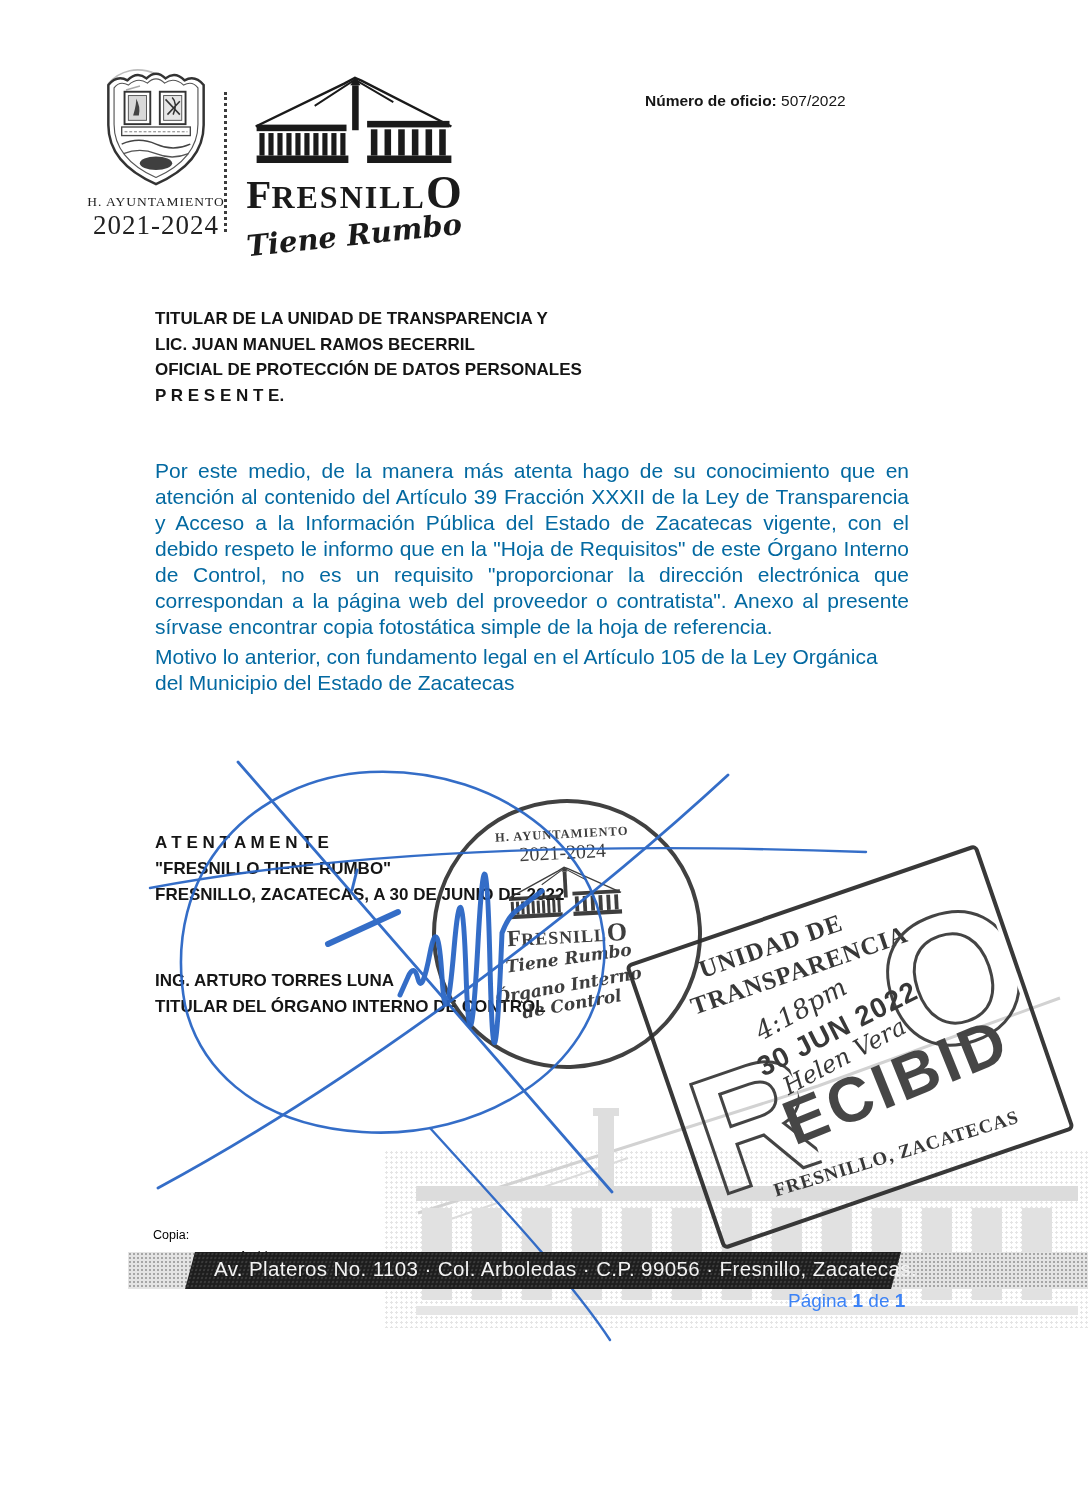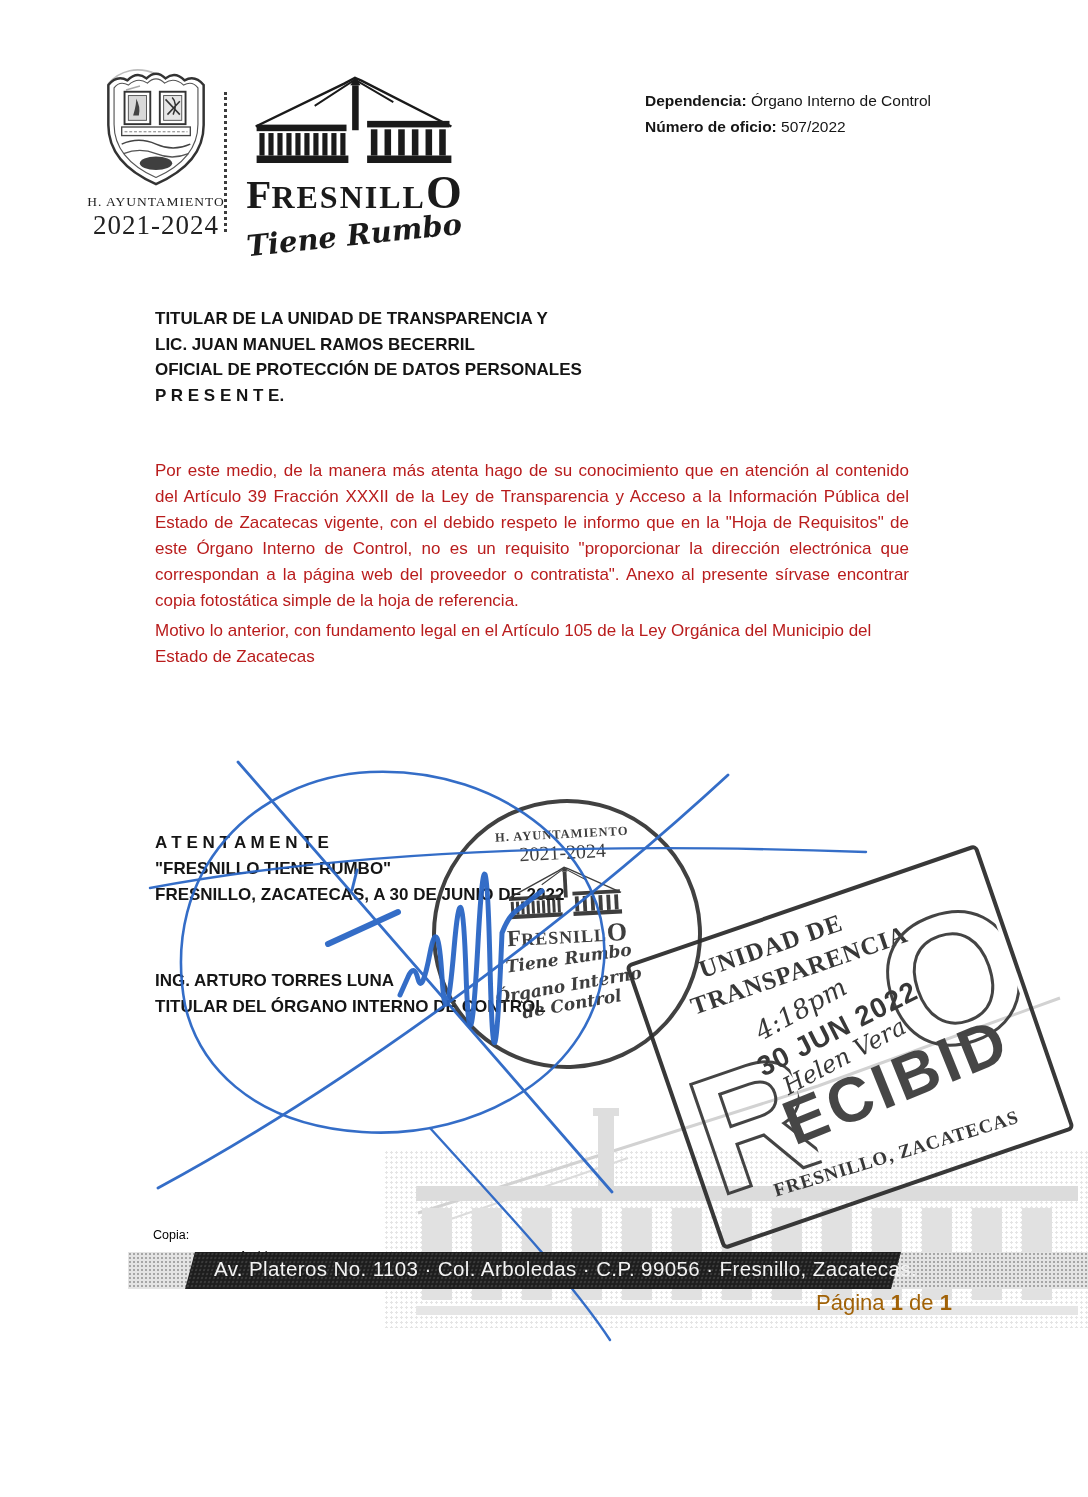--- a/index.html
+++ b/index.html
@@ -22,35 +22,35 @@
   .logo-block .wm-mid   { font-size:32px; letter-spacing:2px; }
   .logo-block .wm-last  { font-size:46px; }
   .script { font-family:"DejaVu Serif", serif; font-style:italic; font-weight:bold; }
   .logo-block .tagline { display:inline-block; font-size:29px; transform:rotate(-6deg); margin-top:2px; }
 
   .meta-block { left:645px; top:88px; font-size:15.5px; line-height:26px; color:#161616; white-space:nowrap; }
   .meta-block b { font-weight:bold; }
 
   
   .recipient { left:155px; top:306px; font-size:17px; font-weight:bold; line-height:25.5px; color:#151515; }
-  .body-text { left:155px; top:458px; width:754px; font-size:17px; line-height:26px; color:#b91c1c; }
+  .body-text { left:155px; top:458px; width:754px; font-size:21px; line-height:26px; color:#0369a1; }
   .body-text p.j { text-align:justify; }
   .body-text .p1 { margin-bottom:4px; }
   .body-text .p2 { margin-bottom:38px; }
 
   .closing { left:155px; top:830px; font-size:17px; font-weight:bold; line-height:26px; color:#151515; }
   .signer  { left:155px; top:968px; font-size:17px; font-weight:bold; line-height:26px; color:#151515; }
 
   .copy-block { left:153px; top:1228px; font-size:12.5px; color:#000000; }
   .copy-row2 { margin-top:7px; }
   .copy-row2 .dash { display:inline-block; width:44px; text-align:right; }
   .copy-row2 .item { margin-left:42px; }
   .copy-row3 { margin-top:11px; font-size:11.5px; }
 
-  .page-ind { left:816px; top:1290px; font-size:22px; color:#a16207; }
+  .page-ind { left:788px; top:1290px; font-size:19px; color:#3b82f6; }
   .page-ind b { font-weight:bold; }
 
   
   .footer-band { left:128px; top:1252px; width:988px; height:37px;
     background-color:#e4e4e4;
     background-image:radial-gradient(#a6a6a6 1px, transparent 1.4px);
     background-size:4px 4px; }
   .footer-dark { position:absolute; left:62px; top:0; width:706px; height:37px;
     background-color:#1d1d1d;
     background-image:radial-gradient(#3a3a3a 1px, transparent 1.4px);
@@ -165,21 +165,20 @@
 
 <div class="abs logo-block">
   <svg class="bridge">
       <use href="#bridge-sym"></use>
     </svg>
   <div class="wordmark"><span class="wm-first">F</span><span class="wm-mid">RESNILL</span><span class="wm-last">O</span></div>
   <div class="script tagline">Tiene Rumbo</div>
 </div>
 
 <div class="abs meta-block">
-  <div><b>Dependencia:</b><span> Órgano Interno de Control</span></div>
   <div><b>Número de oficio:</b><span> 507/2022</span></div>
 </div>
 
 <div class="abs recipient">
   <div>TITULAR DE LA UNIDAD DE TRANSPARENCIA Y</div>
   <div>LIC. JUAN MANUEL RAMOS BECERRIL</div>
   <div>OFICIAL DE PROTECCIÓN DE DATOS PERSONALES</div>
   <div>P R E S E N T E.</div>
 </div>
 

